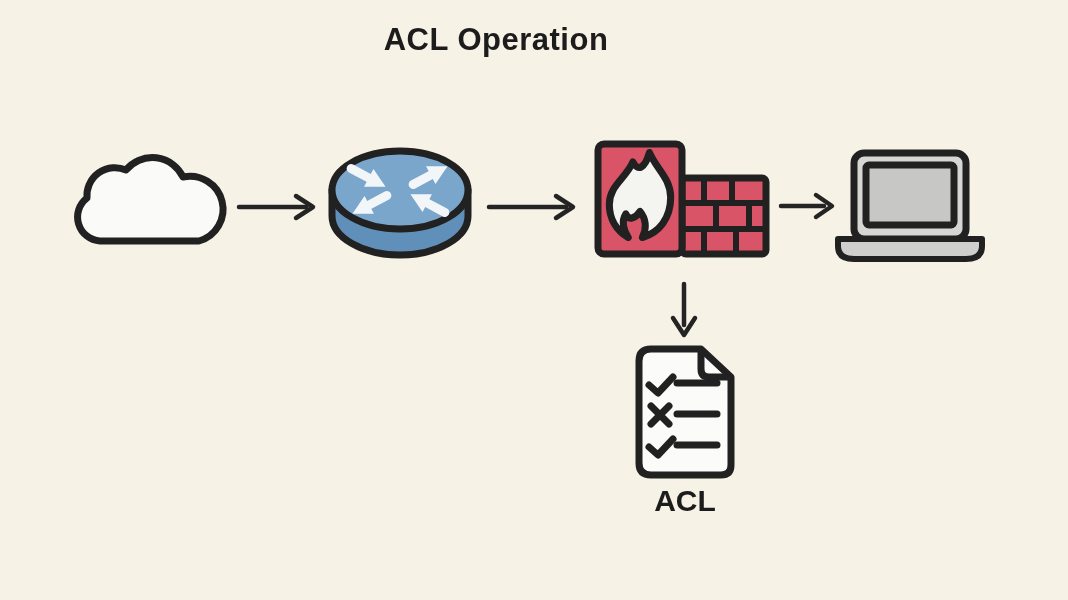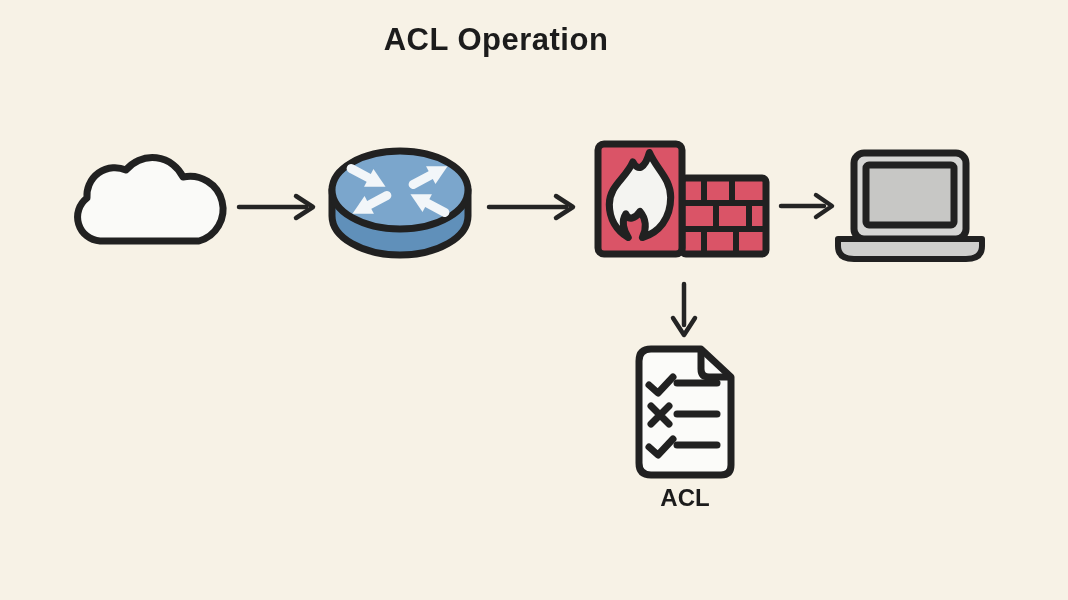--- a/index.html
+++ b/index.html
@@ -22,21 +22,21 @@
     font-size: 31px;
     font-weight: 700;
     letter-spacing: 0.5px;
     color: var(--text-ink, #1c1c1c);
   }
   .node, .edge { position: absolute; }
   .acl-caption {
     position: absolute;
     top: 484px; left: 627px; width: 116px;
     text-align: center;
-    font-size: 24px;
+    font-size: 30px;
     font-weight: 700;
     color: var(--text-ink, #1c1c1c);
   }
   .cloud-body   { fill: var(--cloud-fill, #fafaf8);   stroke: var(--outline,#212121); stroke-width: 7; stroke-linejoin: round; }
   .router-side  { fill: var(--router-side, #6090ba);  stroke: var(--outline,#212121); stroke-width: 7; stroke-linejoin: round; }
   .router-top   { fill: var(--router-top, #7ba6cc);   stroke: var(--outline,#212121); stroke-width: 7; }
   .router-arrow { fill: var(--router-arrow-white, #f2f6f9); }
   .router-arrow-shaft { stroke: var(--router-arrow-white, #f2f6f9); stroke-width: 9; stroke-linecap: round; }
   .fw-panel     { fill: var(--firewall-red, #da5467); stroke: var(--outline,#212121); stroke-width: 7; stroke-linejoin: round; }
   .fw-flame     { fill: var(--flame-white, #f4f4f1);  stroke: var(--outline,#212121); stroke-width: 6; stroke-linejoin: round; }

